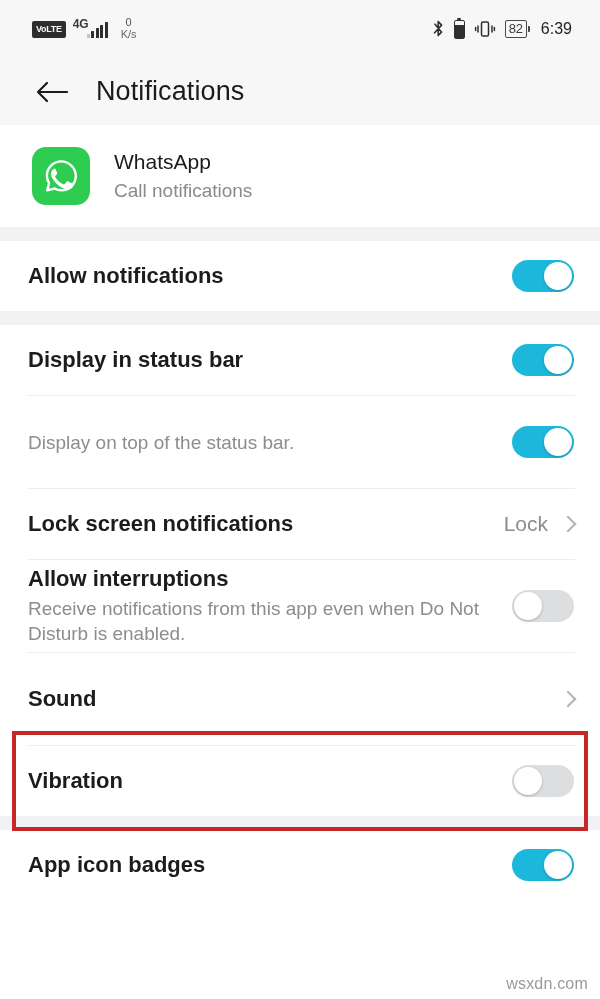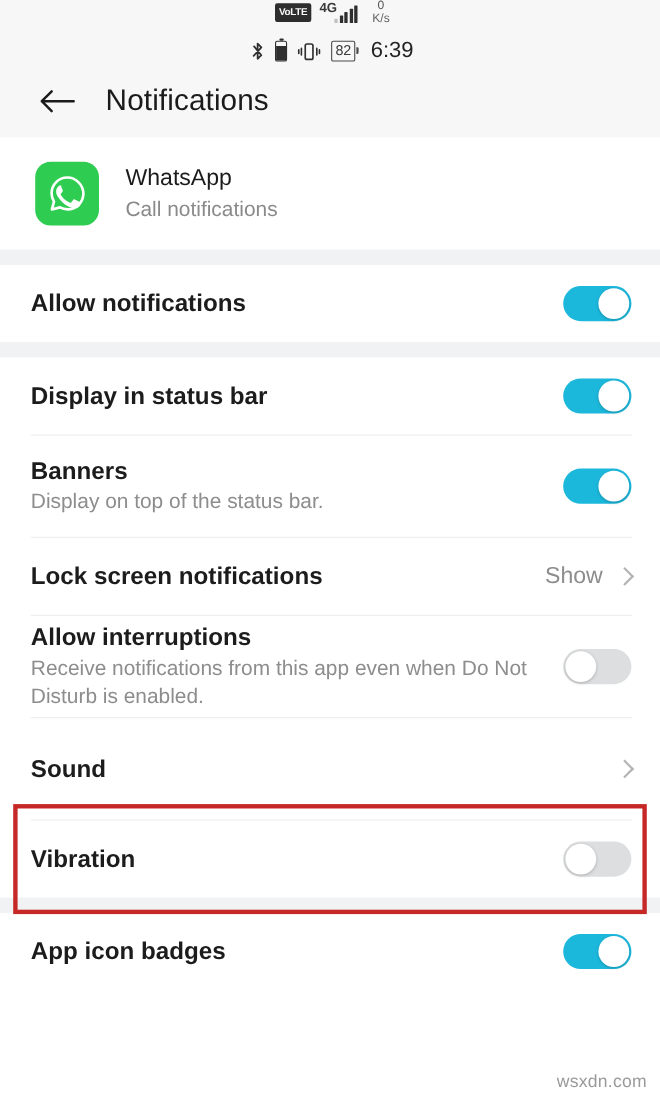--- a/index.html
+++ b/index.html
@@ -22,21 +22,20 @@
   
   .status-bar {
     position: relative;
     height: 58px;
     background: #f7f7f7;
     display: flex;
     align-items: center;
     justify-content: space-between;
     padding: 0 28px 0 32px;
     box-sizing: border-box;
-    flex-direction: column;
   }
   .status-left {
     display: flex;
     align-items: center;
     gap: 7px;
   }
   .volte-badge {
     border: 2px solid #2e2e2e;
     border-radius: 2px;
     color: #2e2e2e;
@@ -128,21 +127,21 @@
     color: #3a3a3a;
     line-height: 1.1;
     letter-spacing: -0.2px;
   }
   .batt-tip {
     width: 2px; height: 6px;
     background: #4a4a4a;
     border-radius: 0 1px 1px 0;
   }
   .clock {
-    font-size: 20px;
+    font-size: 16px;
     color: #232323;
     letter-spacing: 0px;
     margin-left: 2px;
   }
 
   
   .app-bar {
     height: 67px;
     background: #f7f7f7;
     display: flex;
@@ -385,34 +384,33 @@
         <div class="row-title">Display in status bar</div>
       </div>
       <div class="toggle on">
         <span class="knob"></span>
       </div>
     </div>
     <div class="divider"></div>
 
     <div class="row tall">
       <div class="row-text">
-        <div class="row-title">Banners</div>
         <div class="row-sub">Display on top of the status bar.</div>
       </div>
       <div class="toggle on">
         <span class="knob"></span>
       </div>
     </div>
     <div class="divider"></div>
 
     <div class="row">
       <div class="row-text">
         <div class="row-title">Lock screen notifications</div>
       </div>
-      <div class="row-value">Show</div>
+      <div class="row-value">Lock</div>
       <div class="chev"></div>
     </div>
     <div class="divider"></div>
 
     <div class="row tall">
       <div class="row-text">
         <div class="row-title">Allow interruptions</div>
         <div class="row-sub">Receive notifications from this app even when Do Not Disturb is enabled.</div>
       </div>
       <div class="toggle">

